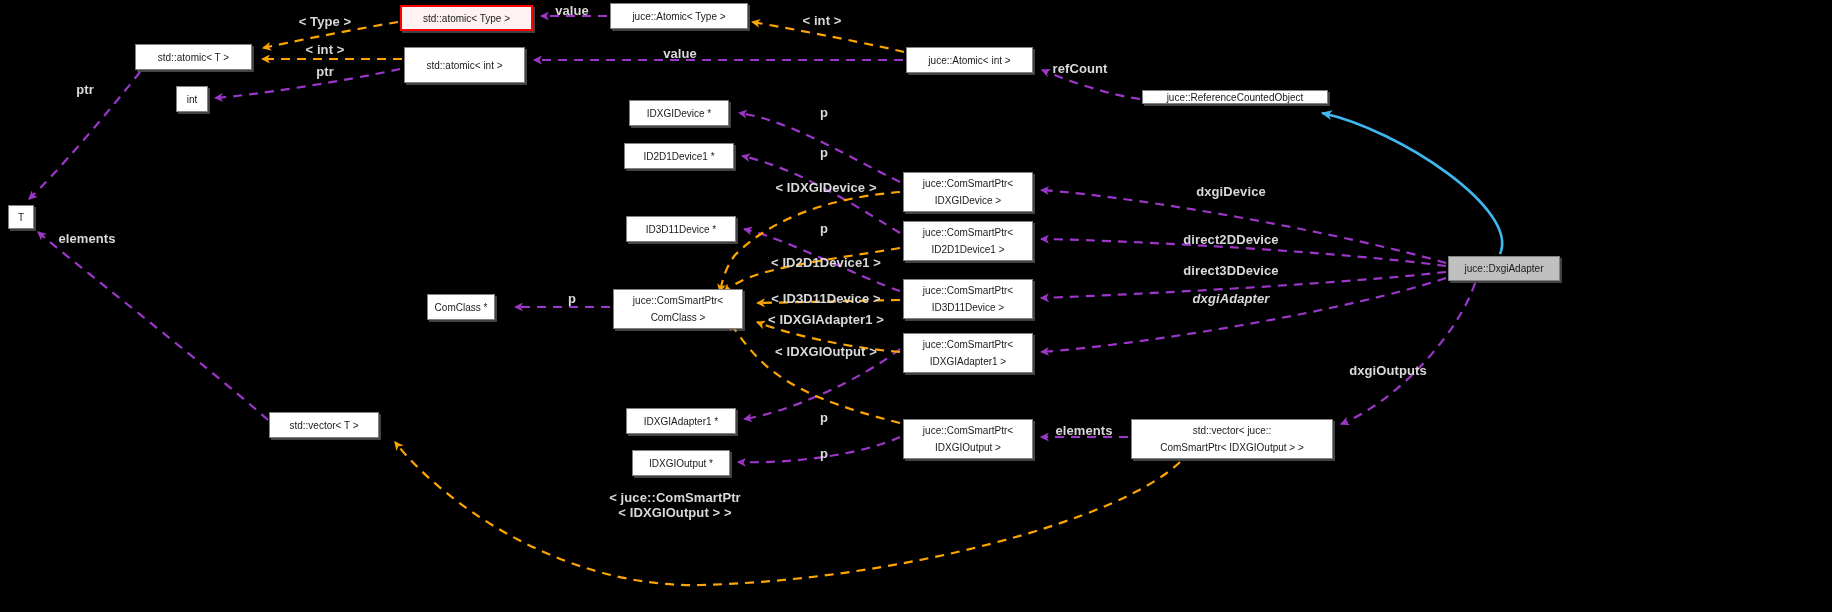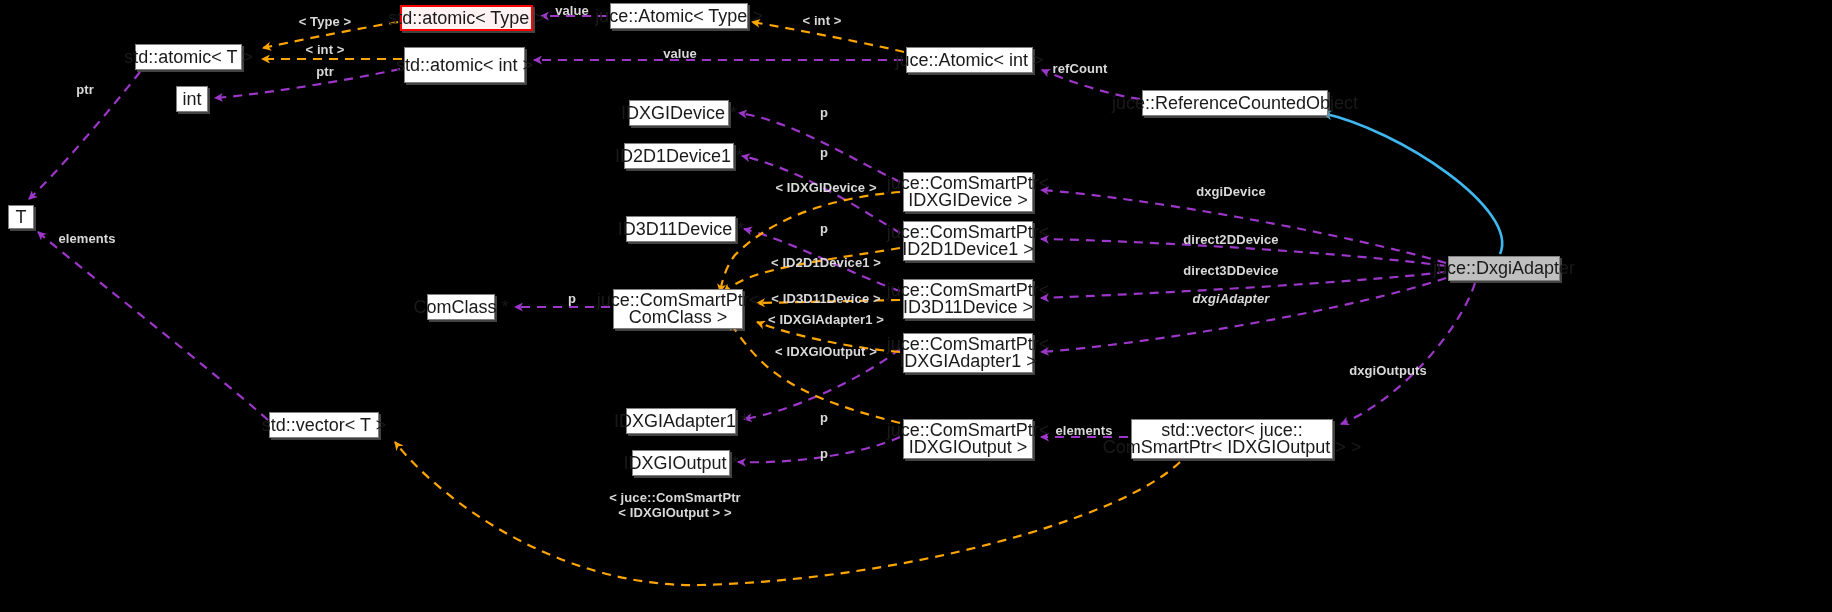--- a/index.html
+++ b/index.html
@@ -21,21 +21,21 @@
     width: 1832px;
     height: 612px;
     pointer-events: none;
   }
   .node {
     position: absolute;
     box-sizing: border-box;
     background: #ffffff;
     border: 1px solid #808080;
     color: #1a1a1a;
-    font-size: 18px;
+    font-size: 10px;
     line-height: 17px;
     text-align: center;
     display: flex;
     align-items: center;
     justify-content: center;
     white-space: pre;
     box-shadow: 2px 2px 0px rgba(120,120,120,0.55);
     letter-spacing: 0px;
   }
   .node.focus {
@@ -110,24 +110,24 @@
     </g>
 
     <g stroke="#3fb8f0" stroke-width="2.6" fill="none" marker-end="url(#arrow-inherit)">
       <path d="M1500,254 C1520,210 1400,130 1322,113"></path>
     </g>
   </svg>
 
   <div id="nodes">
       <div class="node highlight" style="left: 400px; top: 5px; width: 133px; height: 26px;">std::atomic&lt; Type &gt;</div>
       <div class="node" style="left: 610px; top: 3px; width: 138px; height: 26px;">juce::Atomic&lt; Type &gt;</div>
-      <div class="node" style="left: 135px; top: 44px; width: 107px; height: 26px;">std::atomic&lt; T &gt;</div>
+      <div class="node" style="left: 135px; top: 44px; width: 117px; height: 26px;">std::atomic&lt; T &gt;</div>
       <div class="node" style="left: 404px; top: 47px; width: 121px; height: 36px;">std::atomic&lt; int &gt;</div>
       <div class="node" style="left: 906px; top: 47px; width: 127px; height: 26px;">juce::Atomic&lt; int &gt;</div>
-      <div class="node" style="left: 1142px; top: 90px; width: 186px; height: 26px;">juce::ReferenceCountedObject</div>
+      <div class="node" style="left: 1142px; top: 90px; width: 186px; height: 14px;">juce::ReferenceCountedObject</div>
       <div class="node" style="left: 176px; top: 86px; width: 32px; height: 26px;">int</div>
       <div class="node" style="left: 629px; top: 100px; width: 100px; height: 26px;">IDXGIDevice *</div>
       <div class="node" style="left: 624px; top: 143px; width: 110px; height: 26px;">ID2D1Device1 *</div>
       <div class="node" style="left: 8px; top: 205px; width: 26px; height: 24px;">T</div>
       <div class="node" style="left: 626px; top: 216px; width: 110px; height: 26px; text-align: center;">ID3D11Device *</div>
       <div class="node" style="left: 903px; top: 172px; width: 130px; height: 40px;">juce::ComSmartPtr&lt;
 IDXGIDevice &gt;</div>
       <div class="node" style="left: 903px; top: 221px; width: 130px; height: 40px;">juce::ComSmartPtr&lt;
 ID2D1Device1 &gt;</div>
       <div class="node" style="left: 903px; top: 279px; width: 130px; height: 40px;">juce::ComSmartPtr&lt;

